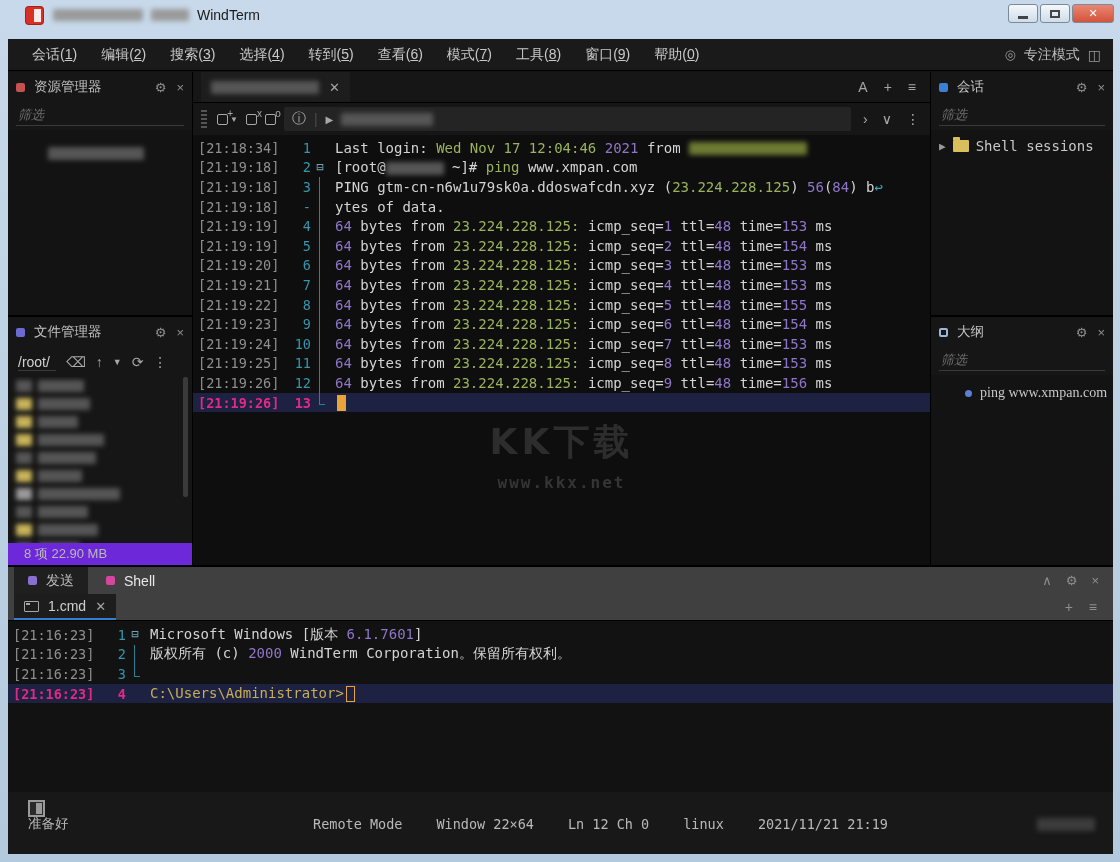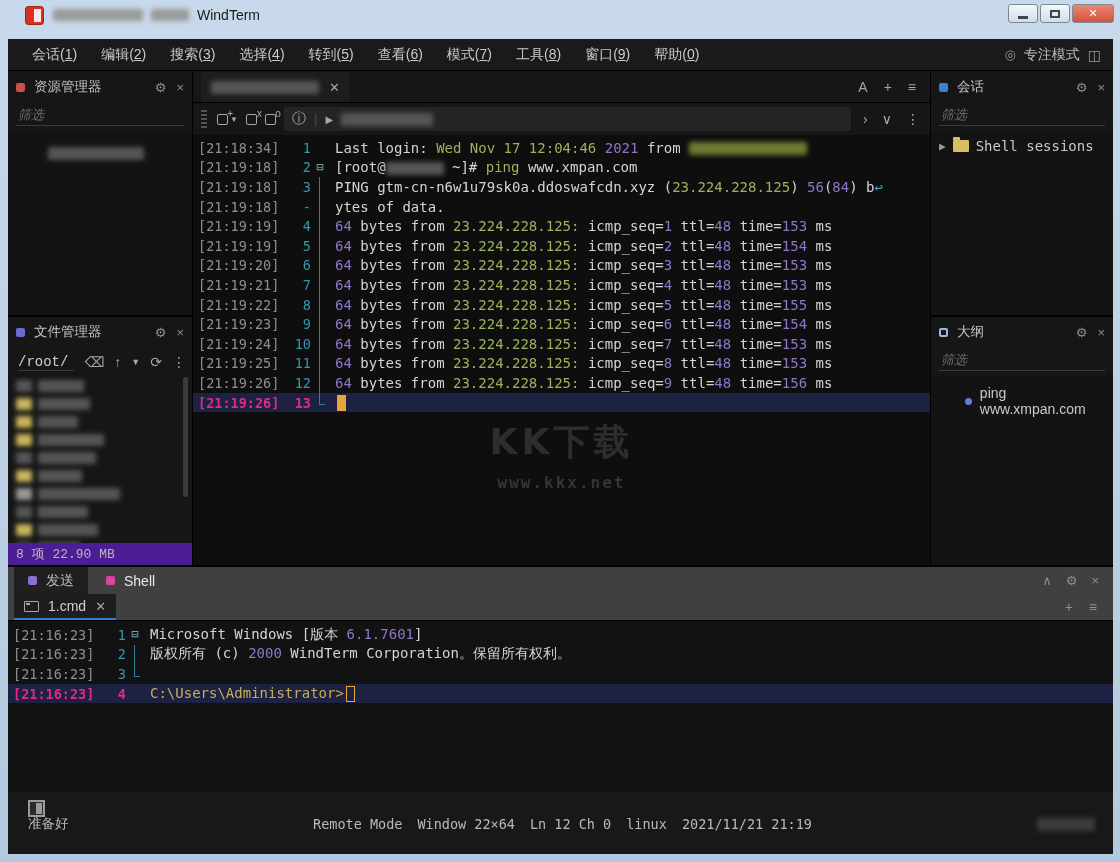--- a/index.html
+++ b/index.html
@@ -50,27 +50,27 @@
   
   .redact { display:inline-block; height:13px; border-radius:1px; filter:blur(2.5px); vertical-align:middle; background:#5a5a5a; }
   .redact.grey { background:#565656; }
   .redact.dark { background:#3c3c3c; }
   .redact.olive { background:#6d7a32; }
   .redact.yellow { background:#c9b45a; }
   .redact.light { background:#9a9a9a; }
 
   .explorer-row { margin:14px 0 0 40px; }
   .file-toolbar { height:30px; display:flex; align-items:center; gap:10px; padding:0 10px; color:#b5b5b5; flex:none; }
-  .file-path { font-family:Liberation Mono, monospace; font-size:14px; color:#d0d0d0; border-bottom:1px solid #3a3a3a; padding-right:6px; }
+  .file-path { font-family:Liberation Sans, sans-serif; font-size:14px; color:#d0d0d0; border-bottom:1px solid #3a3a3a; padding-right:6px; }
   .ficon { font-size:14px; color:#a8a8a8; cursor:pointer; }
   .file-list { flex:1; position:relative; overflow:hidden; }
   .file-row { display:flex; align-items:center; gap:6px; padding:3px 0 3px 8px; }
   .file-row .redact { height:12px; }
   .fm-scrollbar { position:absolute; right:4px; top:0; width:5px; height:120px; background:#3a3a3a; border-radius:2px; }
-  .fm-footer { flex:none; height:22px; color:#b9b9b9; font-size:13px; font-family:Liberation Mono, monospace; padding-left:8px; display:flex; align-items:center; background:#4c1d95; }
+  .fm-footer { flex:none; height:22px; color:#b9b9b9; font-size:13px; font-family:Liberation Sans, sans-serif; padding-left:16px; display:flex; align-items:center; background:#6d28d9; }
 
   
   .tabbar { height:31px; display:flex; align-items:center; background:#161616; border-bottom:1px solid #000; padding:0 8px; flex:none; }
   .term-tab { display:flex; align-items:center; gap:10px; padding:0 10px; height:100%; background:#1d1d1d; }
   .tab-close { color:#a5a5a5; font-size:13px; cursor:pointer; }
   .tabbar-right { margin-left:auto; display:flex; gap:16px; color:#a5a5a5; font-size:14px; padding-right:6px; }
   .toolbar { height:32px; display:flex; align-items:center; background:#161616; padding:0 6px; gap:8px; flex:none; }
   .drag-handle { width:6px; height:18px; background:repeating-linear-gradient(#555 0 2px, transparent 2px 4px); margin:0 2px; }
   .tbtn { color:#a8a8a8; font-size:13px; display:flex; align-items:center; gap:2px; cursor:pointer; }
   .sq { display:inline-block; width:11px; height:11px; border:1.5px solid #a8a8a8; border-radius:2px; position:relative; }
@@ -101,21 +101,21 @@
 
   .watermark { position:absolute; left:50%; top:283px; transform:translateX(-50%); text-align:center; pointer-events:none; }
   .wm-logo { font-size:36px; font-weight:bold; color:#2d2d2d; letter-spacing:4px; font-family:"DejaVu Sans",sans-serif; }
   .wm-url { font-size:16px; font-weight:bold; color:#353535; letter-spacing:2px; margin-top:6px; }
 
   
   .tree-row { display:flex; align-items:center; gap:7px; padding:8px 0 0 8px; color:#c9c9c9; font-family:"DejaVu Sans Mono",monospace; font-size:14px; cursor:pointer; }
   .tree-arrow { color:#9a9a9a; font-size:11px; }
   .folder-icon { width:16px; height:12px; background:#d8bf5e; border-radius:1px; position:relative; }
   .folder-icon::before { content:""; position:absolute; top:-3px; left:0; width:7px; height:3px; background:#d8bf5e; border-radius:1px 1px 0 0; }
-  .outline-row { display:flex; align-items:center; gap:8px; padding:10px 0 0 34px; color:#c9c9c9; font-family:Liberation Sans, sans-serif; font-size:14px; cursor:pointer; }
+  .outline-row { display:flex; align-items:center; gap:8px; padding:10px 0 0 34px; color:#c9c9c9; font-family:Liberation Serif, serif; font-size:14px; cursor:pointer; }
   .odot { width:7px; height:7px; border-radius:50%; background:#5b7fd4; }
 
   
   .bottom-dock { position:absolute; left:0; top:526px; right:0; height:236px; background:#404040; border-top:2px solid #000; display:flex; flex-direction:column; }
   .dock-tabs { height:27px; display:flex; align-items:center; padding:0 6px; gap:4px; flex:none; }
   .dock-tab { display:flex; align-items:center; gap:9px; padding:0 14px; height:100%; color:#bdbdbd; cursor:pointer; }
   .dock-tab.active { background:#1f1f1f; }
   .dock-tab .pdot { margin-right:0; }
   .dock-actions { margin-left:auto; display:flex; gap:14px; color:#8f8f8f; font-size:13px; padding-right:8px; }
   .cmd-tabrow { height:27px; display:flex; align-items:center; padding:0 6px; flex:none; border-bottom:1px solid #000; }
@@ -124,21 +124,21 @@
   .cmd-icon::before { content:""; position:absolute; left:1px; top:1px; width:4px; height:2px; background:#a8a8a8; }
   .cmd-tabrow-right { margin-left:auto; display:flex; gap:16px; color:#8f8f8f; padding-right:10px; }
   .bterm { flex:1; font-family:"DejaVu Sans Mono",monospace; font-size:14px; background:#121212; padding-top:4px; }
 
   
   .footer { position:absolute; left:0; bottom:0; right:0; height:62px; background:#181818; }
   .foot-icon { position:absolute; left:20px; top:8px; width:17px; height:17px; border:2px solid #9a9a9a; background:#2a2a2a; }
   .foot-icon::after { content:""; position:absolute; right:1px; top:1px; width:6px; height:11px; background:#9a9a9a; }
   .statusrow { position:absolute; left:0; bottom:20px; right:0; height:20px; display:flex; align-items:center; color:#b9b9b9; font-family:"DejaVu Sans Mono",monospace; font-size:13.5px; }
   .status-ready { padding-left:20px; }
-  .status-items { position:absolute; left:305px; display:flex; gap:15px; }
+  .status-items { position:absolute; left:305px; display:flex; gap:34px; }
   .status-redact { position:absolute; right:18px; }
 </style>
 </head>
 <body>
 
 <div class="win">
 
   <div class="titlebar">
     <div class="app-icon"></div>
     <span class="redact light" style="width:90px;height:12px;margin-left:10px"></span>

